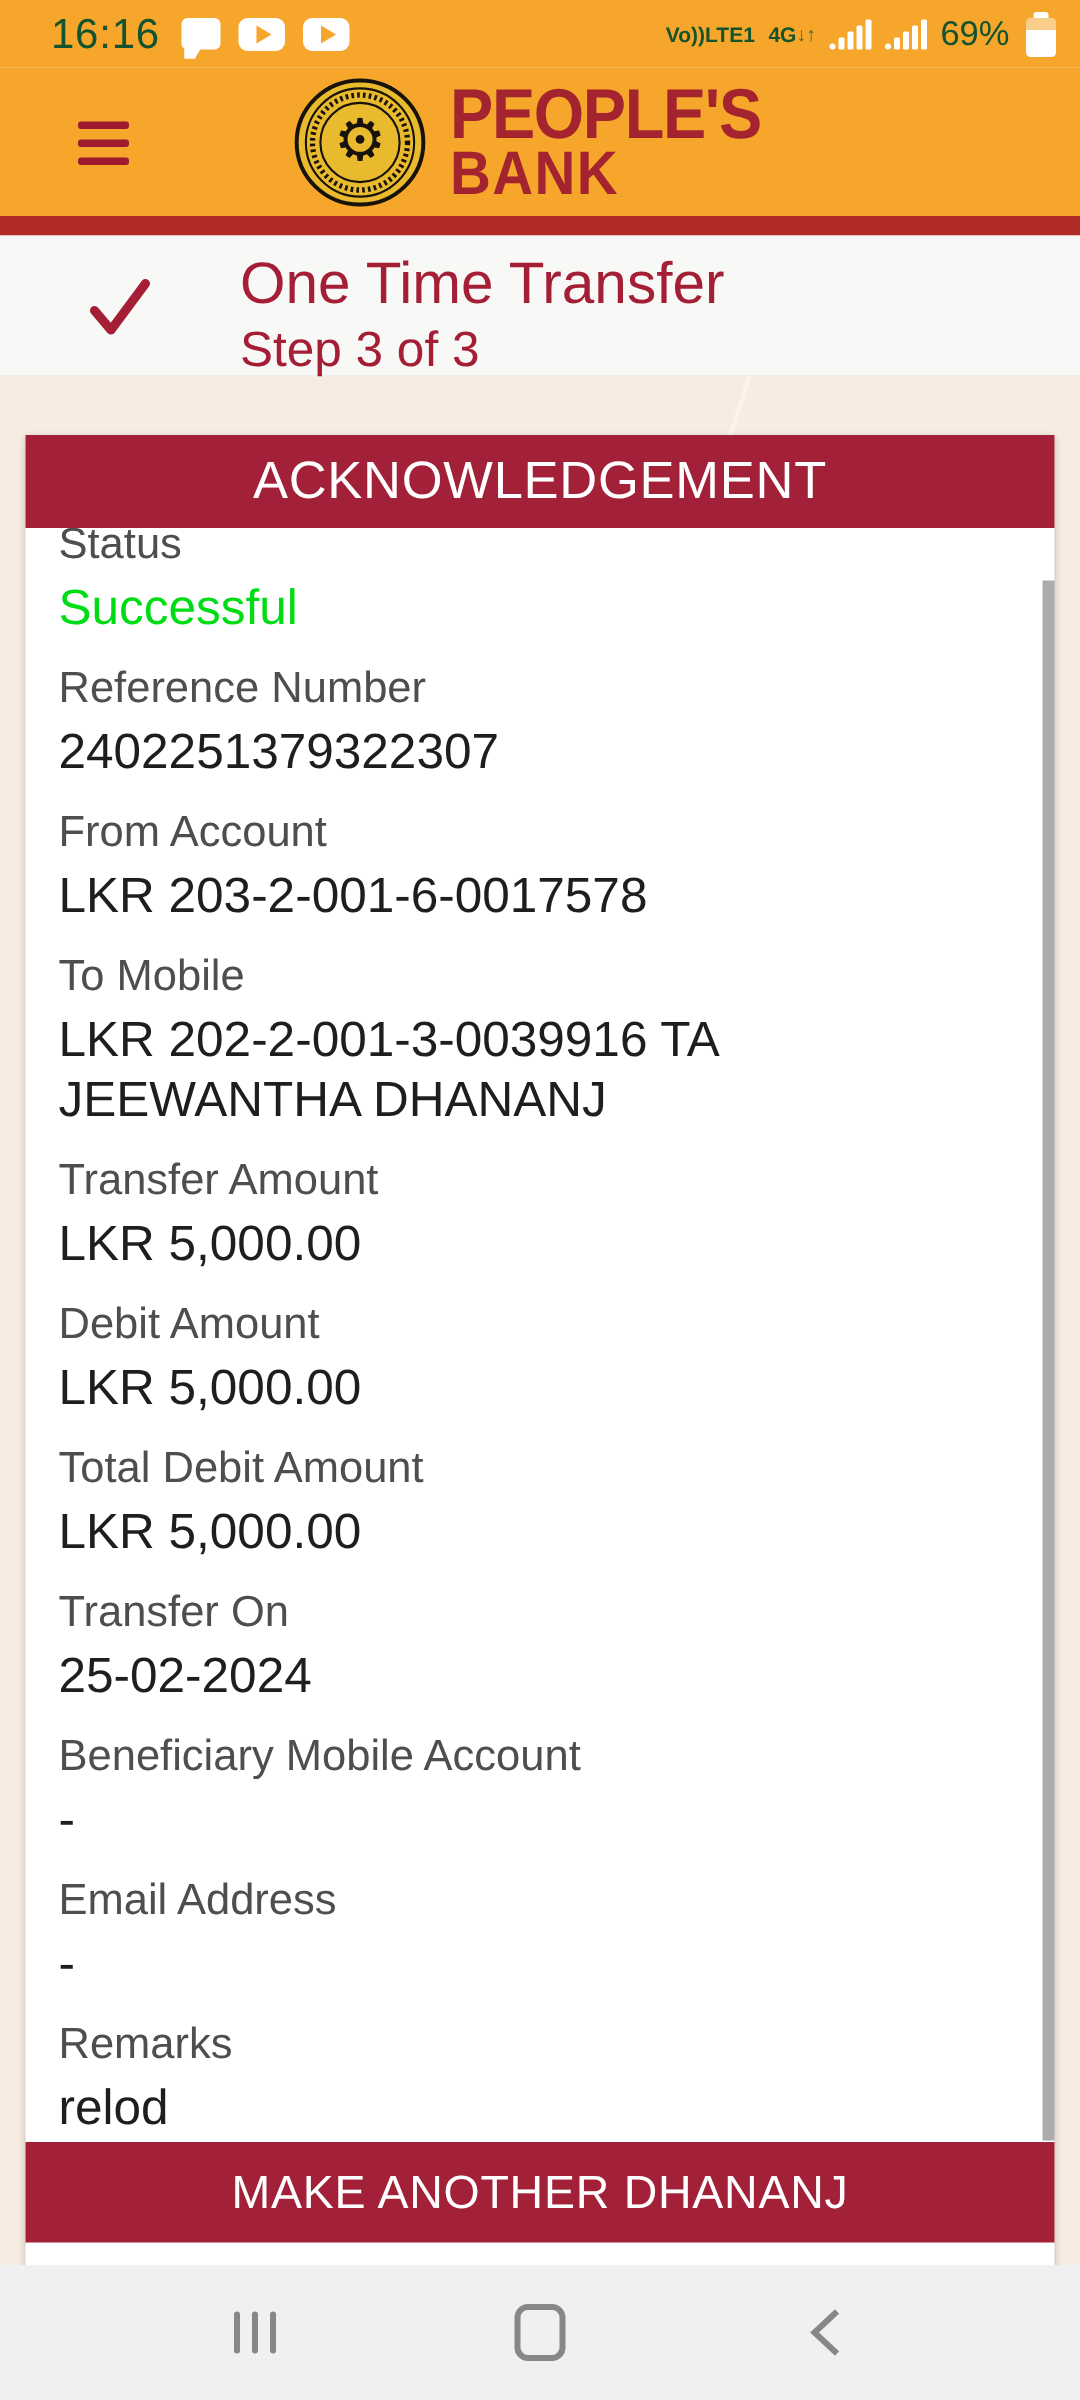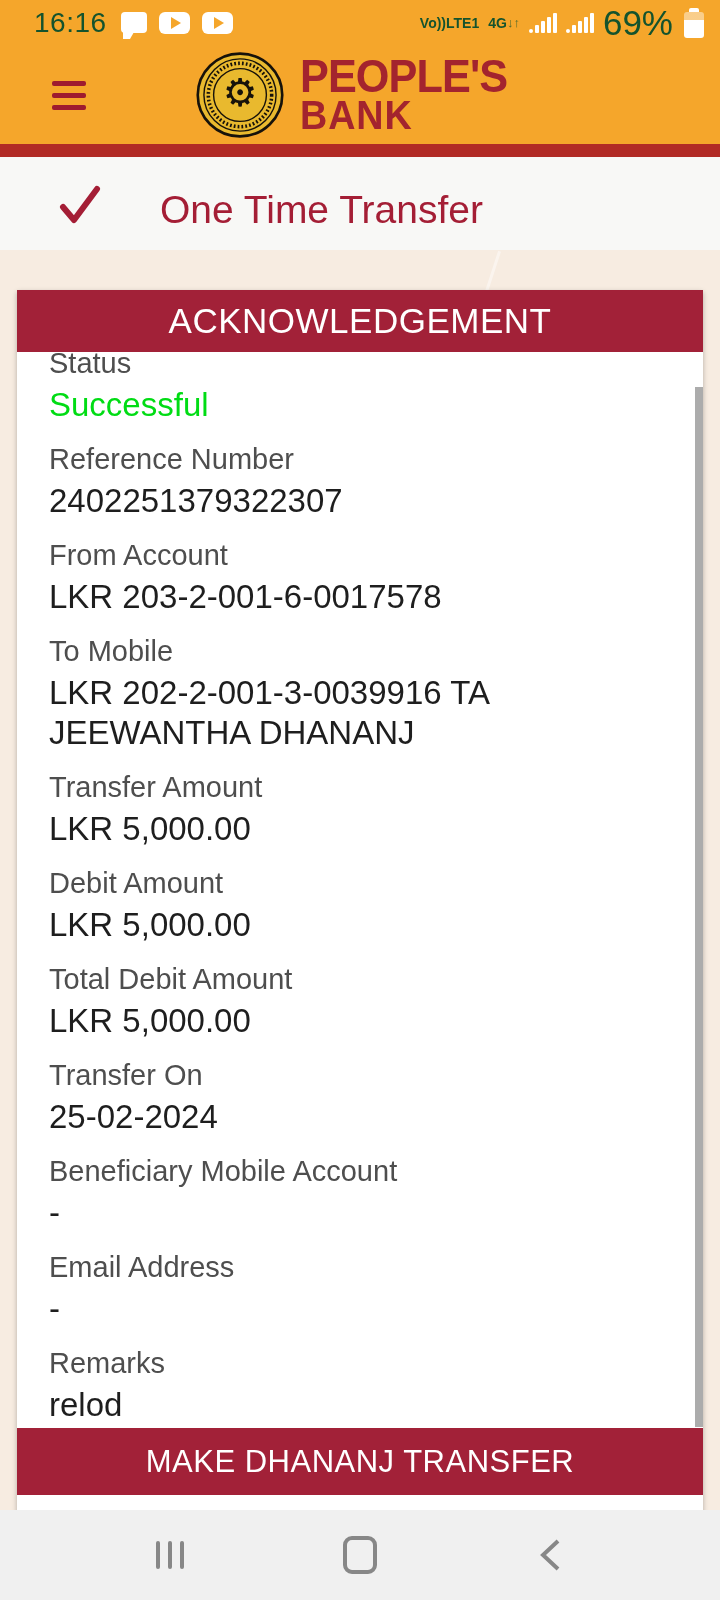--- a/index.html
+++ b/index.html
@@ -23,21 +23,21 @@
     border-bottom:0;border-right-width:4px;}
   .play-icon{position:relative;width:31px;height:22px;background:#FFF;border-radius:6px;}
   .play-icon::after{content:"";position:absolute;left:12px;top:5px;
     border-left:10px solid #F5A62B;border-top:6px solid transparent;border-bottom:6px solid transparent;}
   .sb-right{margin-left:auto;display:flex;align-items:center;gap:9px;}
   .stack{display:flex;flex-direction:row;align-items:center;line-height:14px;font-size:14px;font-weight:bold;}
   .stack .dim{opacity:.75;font-size:13px;}
   .sig{display:flex;align-items:flex-end;gap:2px;height:20px;}
   .sig i{display:block;width:4px;background:#FFF;border-radius:1px;}
   .sig .dot{width:4px;height:4px;border-radius:50%;}
-  .sb-batt-pct{font-size:35px;}
+  .sb-batt-pct{font-size:23px;}
   .battery{position:relative;width:20px;height:30px;margin-left:2px;}
   .battery .cap{position:absolute;top:0;left:5px;width:10px;height:4px;background:#FFF;border-radius:2px 2px 0 0;}
   .battery .body{position:absolute;top:4px;left:0;width:20px;height:26px;border-radius:3px;
     background:linear-gradient(to bottom, rgba(255,255,255,.45) 0 31%, #FFF 31% 100%);}
   
   .app-header{position:absolute;top:45px;left:0;width:720px;height:99px;background:#F5A62B;}
   .hamburger{position:absolute;left:52px;top:36px;width:34px;height:28px;cursor:pointer;}
   .hamburger i{display:block;height:5px;background:#9E1B2F;border-radius:2px;margin-bottom:7px;}
   .logo-wrap{position:absolute;left:0;top:0;width:720px;height:99px;
     display:flex;align-items:center;justify-content:center;gap:14px;}
@@ -54,21 +54,21 @@
   .title-main{font-size:39px;line-height:46px;}
   .title-step{font-size:33px;line-height:40px;}
   
   .wm{position:absolute;background:rgba(255,255,255,.45);pointer-events:none;}
   .wm1{width:3px;height:130px;left:478px;top:248px;transform:rotate(18deg);}
   
   .card{position:absolute;left:17px;top:268px;width:686px;height:1337px;background:#FFF;
     box-shadow:0 2px 5px rgba(0,0,0,.28);margin-top:22px;}
   .banner{height:62px;background:#A22138;color:#FFF;display:flex;align-items:center;justify-content:center;
     font-size:35px;letter-spacing:.5px;}
-  .card-content{position:relative;height:1075px;overflow:hidden;padding:0 32px;box-sizing:border-box;}
+  .card-content{position:relative;height:1075px;overflow:hidden;padding:0 22px;box-sizing:border-box;}
   .field{margin-bottom:16px;}
   .field:first-child{margin-top:-7px;}
   .f-label{font-size:29px;line-height:36px;color:#4E4E4E;}
   .f-value{font-size:33px;line-height:40px;color:#1E1E1E;margin-top:4px;}
   .scroll-thumb{position:absolute;right:0;top:97px;width:8px;height:1040px;background:#ACACAC;}
   
   .transfer-btn{position:absolute;left:17px;top:1428px;width:686px;height:67px;background:#A22138;
     color:#FFF;font-size:31px;letter-spacing:.5px;display:flex;align-items:center;justify-content:center;
     border:none;cursor:pointer;font-family:inherit;}
   
@@ -145,20 +145,21 @@
   <div class="red-strip"></div>
 
   <div class="title-bar">
     <div class="check-wrap">
       <svg width="46" height="42" viewBox="0 0 46 42">
         <polyline points="6,24 17,37 40,6" fill="none" stroke="#A41E35" stroke-width="6" stroke-linecap="round" stroke-linejoin="round"></polyline>
       </svg>
     </div>
     <div class="title-texts">
       <div class="title-main">One Time Transfer</div>
+      <div class="title-step">Step 3 of 3</div>
     </div>
   </div>
 
   <div class="wm wm1"></div>
 
   <div class="card">
     <div class="banner">ACKNOWLEDGEMENT</div>
     <div class="card-content">
   <div class="field">
     <div class="f-label">Status</div>
@@ -211,21 +212,21 @@
   </div>
 
   <div class="field">
     <div class="f-label">Remarks</div>
     <div class="f-value">relod</div>
   </div>
 </div>
     <div class="scroll-thumb"></div>
   </div>
 
-  <button class="transfer-btn">MAKE DHANANJ TRANSFER</button>
+  <button class="transfer-btn">MAKE ANOTHER DHANANJ</button>
 
   <div class="nav-bar">
     <div class="nav-ic">
         <span class="recents">
           <i></i>
           <i></i>
           <i></i>
         </span>
       </div>
     <div class="nav-ic">

